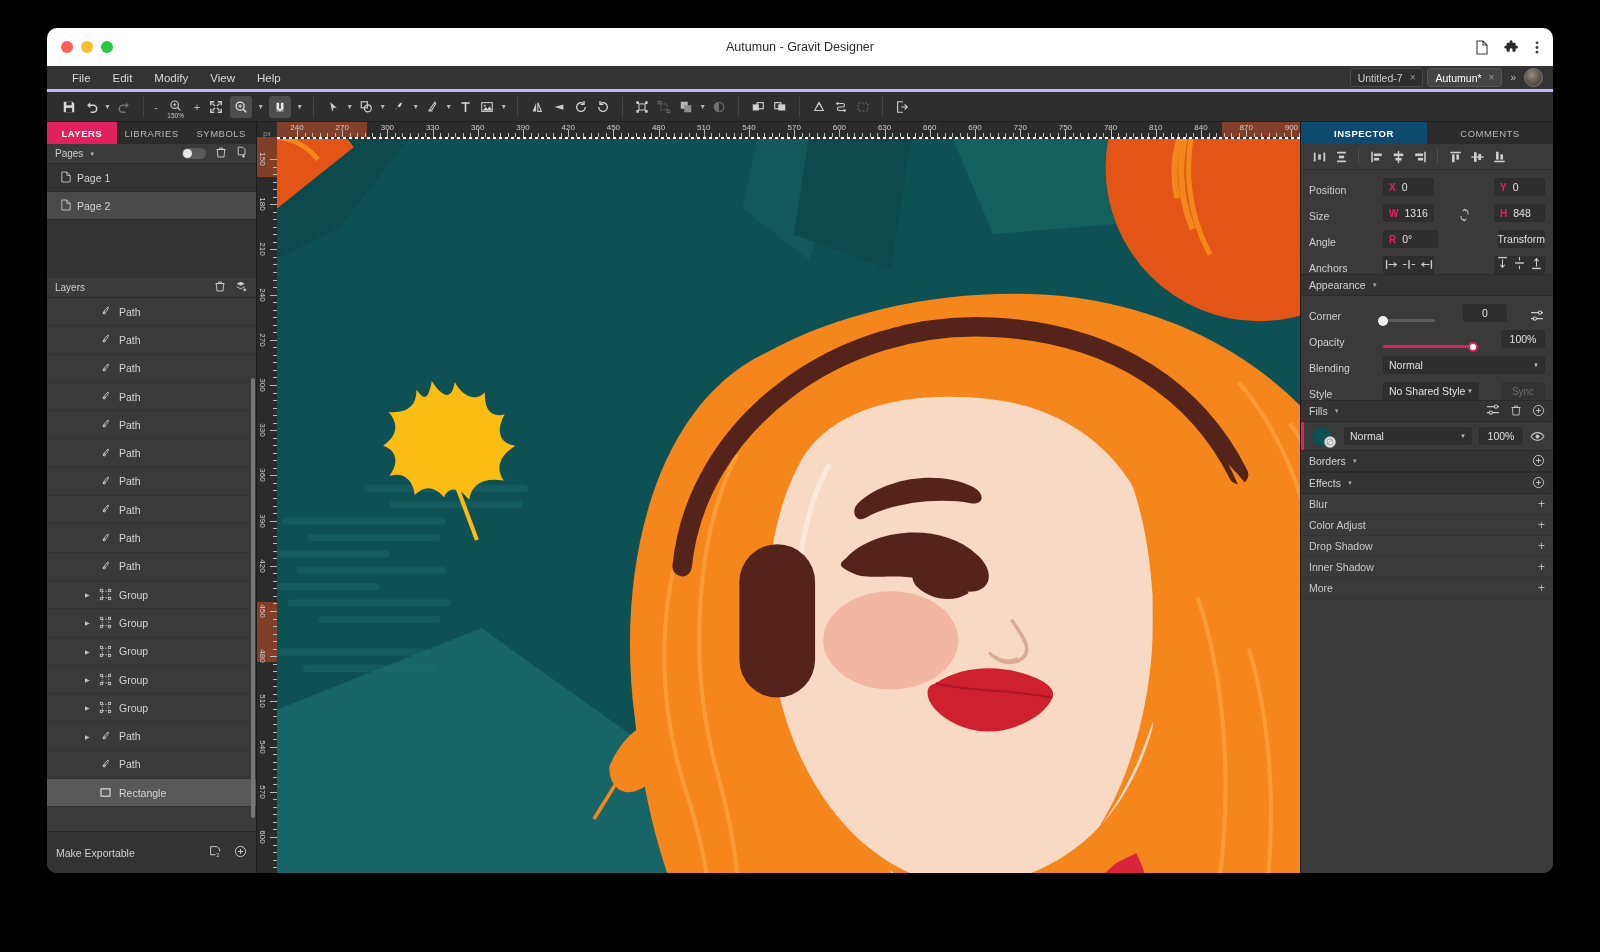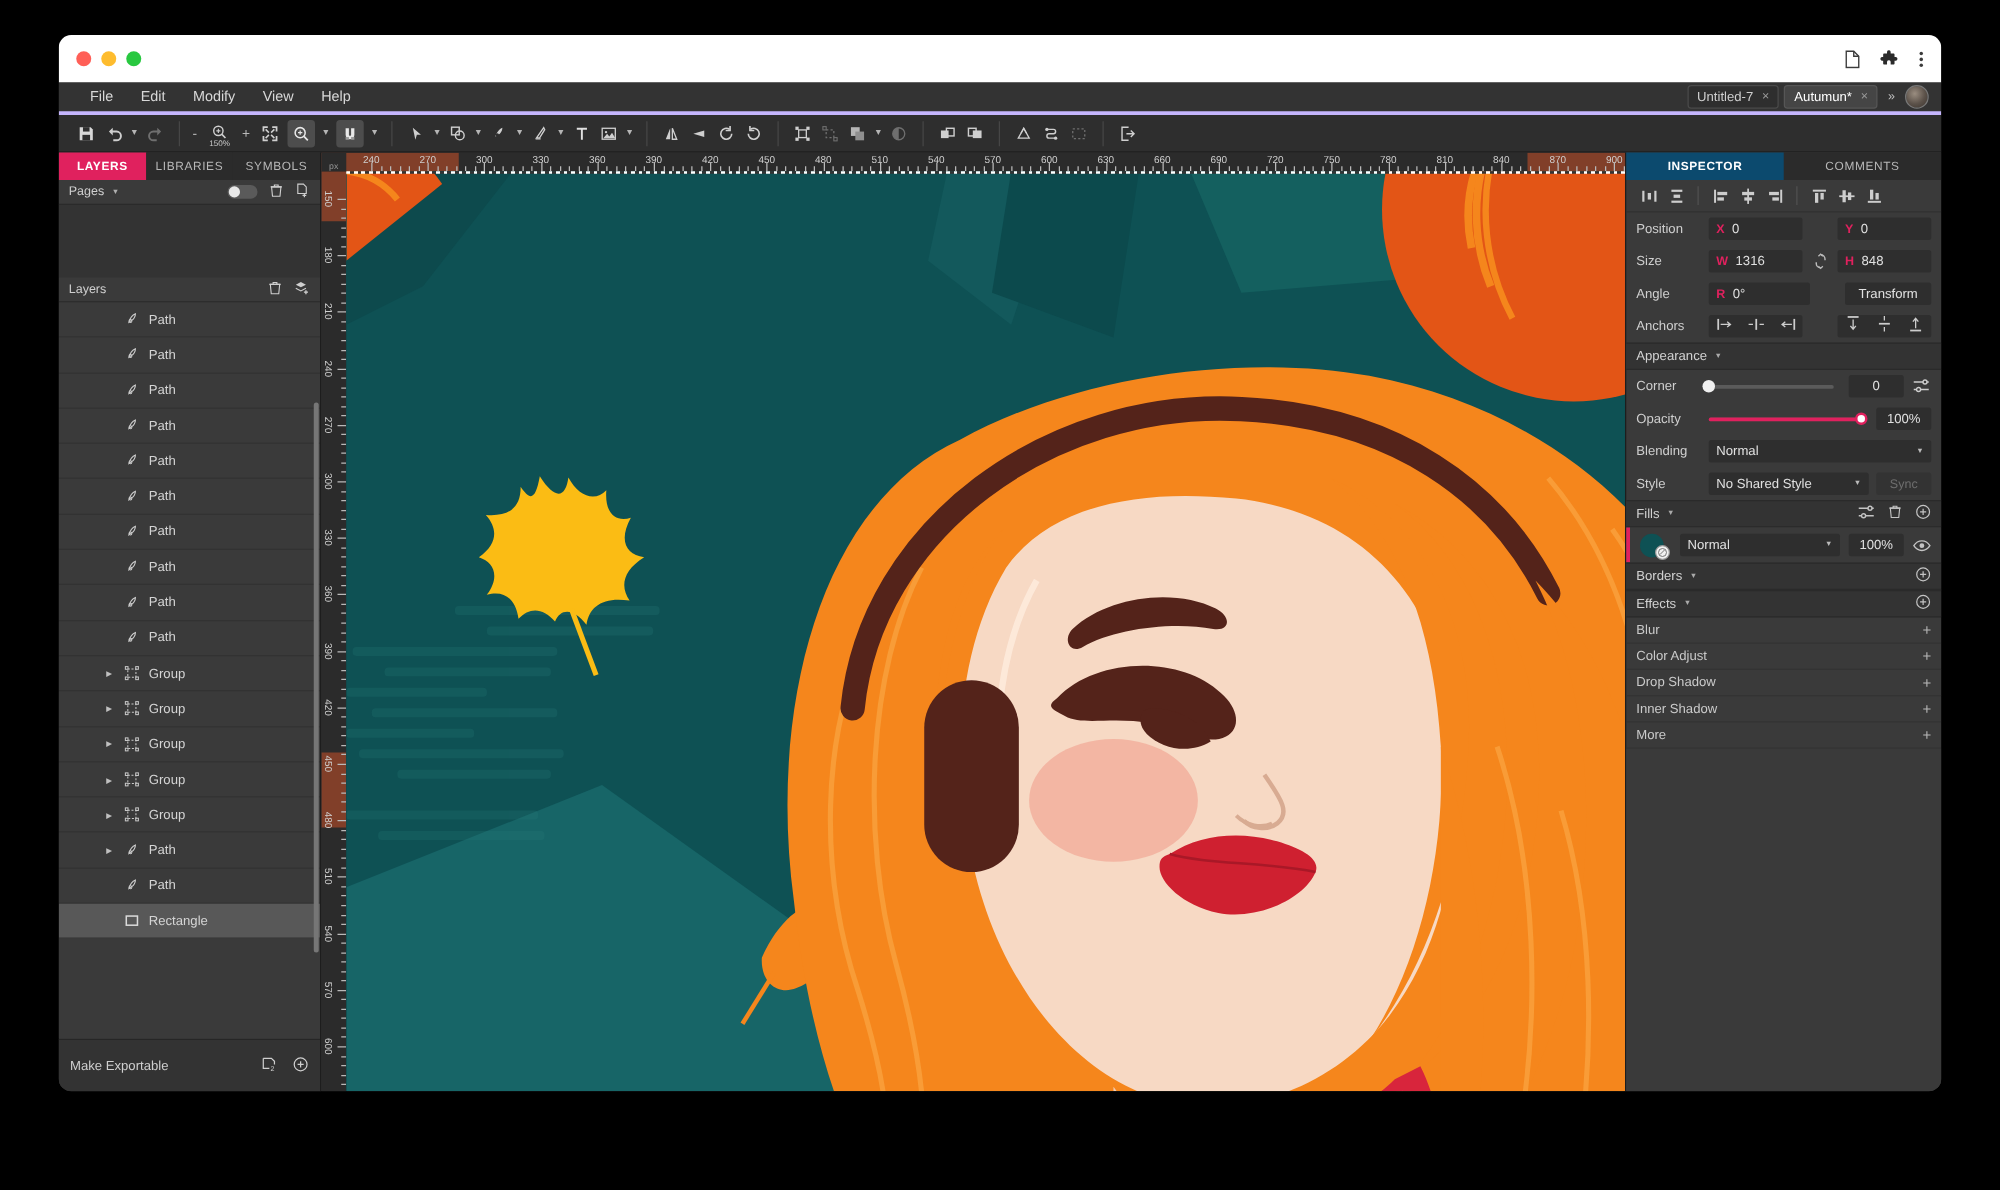--- a/index.html
+++ b/index.html
@@ -280,23 +280,23 @@
     border-bottom: 1px solid #303030;
   }
   .align-btn {
     width: 20px; height: 20px;
     display: flex; align-items: center; justify-content: center;
     color: #cdcdcd;
   }
   .align-sep { width: 1px; height: 15px; background: #505050; margin: 0 5px; }
   .prop-row {
     height: 26px;
-    display: flex; align-items: center;
+    display: flex; align-items: flex-end;
     padding: 0 8px;
-    gap: 6px;
+    gap: 22px;
   }
   .prop-label { width: 52px; font-size: 10.5px; color: #cfcfcf; }
   .field {
     flex: 1;
     height: 18px;
     background: #2e2e2e;
     border-radius: 2px;
     display: flex; align-items: center;
     padding: 0 6px;
     gap: 6px;
@@ -397,20 +397,21 @@
 <body>
 
 <div class="app-window">
 
   <div class="browser-bar">
     <div class="traffic">
       <div class="dot red"></div>
       <div class="dot yellow"></div>
       <div class="dot green"></div>
     </div>
+    <div class="browser-title">Autumun - Gravit Designer</div>
     <div class="browser-right">
       <span>
         <svg width="13" height="15" viewBox="0 0 13 15">
             <path d="M2 1h6l4 4v9H2z" fill="none" stroke="#3c3c3c" stroke-width="1.1"></path>
             <path d="M8 1v4h4" fill="none" stroke="#3c3c3c" stroke-width="1.1"></path>
           </svg>
       </span>
       <span>
         <svg width="15" height="15" viewBox="0 0 16 16">
             <path d="M6 1.5a1.6 1.6 0 013.1 0V3h2.4c.5 0 .9.4.9.9V6h1.3a1.6 1.6 0 010 3.1H12.4v2.4c0 .5-.4.9-.9.9H9.1V10a1.6 1.6 0 00-3.1 0v2.4H3.6c-.5 0-.9-.4-.9-.9V9.1H1.5a1.6 1.6 0 010-3.1h1.2V3.9c0-.5.4-.9.9-.9H6z" fill="#2b2b2b"></path>
@@ -683,20 +684,40 @@
           </span>
           <span>
             <svg width="12" height="13" viewBox="0 0 16 16">
                 <path d="M3 1h6l3 3v7H3z" fill="none" stroke="#cfcfcf" stroke-width="1.2"></path>
                 <path d="M10 11v4M8 13h4" stroke="#cfcfcf" stroke-width="1.3"></path>
               </svg>
           </span>
         </div>
       </div>
 
+      <div class="pages-list">
+        <div class="page-row">
+          <span>
+            <svg width="10" height="12" viewBox="0 0 12 14">
+                <path d="M1 1h6l4 4v8H1z" fill="none" stroke="#d0d0d0" stroke-width="1"></path>
+                <path d="M7 1v4h4" fill="none" stroke="#d0d0d0" stroke-width="1"></path>
+              </svg>
+          </span>
+          <span>Page 1</span>
+        </div>
+        <div class="page-row selected">
+          <span>
+            <svg width="10" height="12" viewBox="0 0 12 14">
+                <path d="M1 1h6l4 4v8H1z" fill="none" stroke="#d0d0d0" stroke-width="1"></path>
+                <path d="M7 1v4h4" fill="none" stroke="#d0d0d0" stroke-width="1"></path>
+              </svg>
+          </span>
+          <span>Page 2</span>
+        </div>
+      </div>
       <div class="pages-filler"></div>
 
       <div class="panel-header">
         <span>Layers</span>
         <div class="ph-actions">
           <span>
             <svg width="12" height="13" viewBox="0 0 16 16">
                 <path d="M3 4h10l-1 10H4z" fill="none" stroke="#cfcfcf" stroke-width="1.2"></path>
                 <path d="M2 4h12M6 2h4v2H6z" fill="none" stroke="#cfcfcf" stroke-width="1.2"></path>
               </svg>

